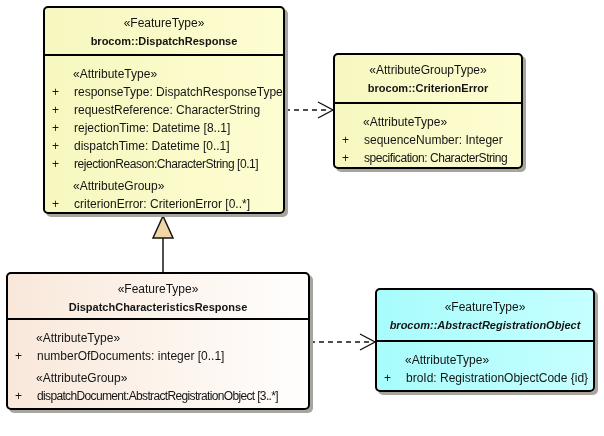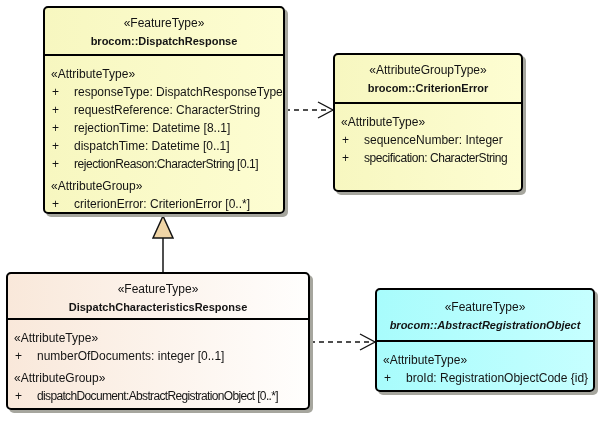--- a/index.html
+++ b/index.html
@@ -13,21 +13,21 @@
   }
   .fill-yellow{background:linear-gradient(90deg,#f7f7c0,#fdfdd2);}
   .fill-peach{background:linear-gradient(90deg,#f9e8da,#fffefd);}
   .fill-cyan{background:linear-gradient(90deg,#a8fcfc,#c6ffff);}
   .hdr{box-sizing:border-box;text-align:center;border-bottom:2px solid #000;padding-top:6px;}
   .stereo{font-size:12px;line-height:18px;}
   .name{font-size:11px;line-height:18px;font-weight:bold;}
   .name.abstract{font-style:italic;}
   .rows{padding-top:5px;}
   .row{height:18px;line-height:18px;font-size:12px;white-space:nowrap;}
-  .row.label{padding-left:6px;margin-top:4px;}
+  .row.label{padding-left:28px;margin-top:4px;}
   .row.attr{display:flex;}
   .vis{flex:none;width:22px;padding-left:7px;}
   .txt{flex:none;}
   .txt.cond1{letter-spacing:-0.45px;}
   .txt.cond2{letter-spacing:-0.65px;}
   #connector-layer{position:absolute;left:0;top:0;pointer-events:none;}
 </style>
 </head>
 <body>
 
@@ -79,21 +79,21 @@
           <span class="txt cond1">rejectionReason:CharacterString [0.1]</span>
         </div>
       <div class="row label">«AttributeGroup»</div>
       <div class="row attr">
           <span class="vis">+</span>
           <span class="txt">criterionError: CriterionError [0..*]</span>
         </div>
     </div>
   </div>
 
-  <div class="uml-box fill-yellow" style="left:333px;top:53px;width:190px;height:139px;">
+  <div class="uml-box fill-yellow" style="left:333px;top:53px;width:190px;height:116px;">
     <div class="hdr" style="height:49px;">
       <div class="stereo">«AttributeGroupType»</div>
       <div class="name">brocom::CriterionError</div>
     </div>
     <div class="rows">
       <div class="row label">«AttributeType»</div>
       <div class="row attr">
           <span class="vis">+</span>
           <span class="txt">sequenceNumber: Integer</span>
         </div>
@@ -111,21 +111,21 @@
     </div>
     <div class="rows">
       <div class="row label">«AttributeType»</div>
       <div class="row attr">
           <span class="vis">+</span>
           <span class="txt">numberOfDocuments: integer [0..1]</span>
         </div>
       <div class="row label">«AttributeGroup»</div>
       <div class="row attr">
           <span class="vis">+</span>
-          <span class="txt cond2">dispatchDocument:AbstractRegistrationObject [0..*]</span>
+          <span class="txt cond2">dispatchDocument:AbstractRegistrationObject [3..*]</span>
         </div>
     </div>
   </div>
 
   <div class="uml-box fill-cyan" style="left:375px;top:288px;width:220px;height:104px;">
     <div class="hdr" style="height:52px;padding-top:8px;">
       <div class="stereo">«FeatureType»</div>
       <div class="name abstract">brocom::AbstractRegistrationObject</div>
     </div>
     <div class="rows">

